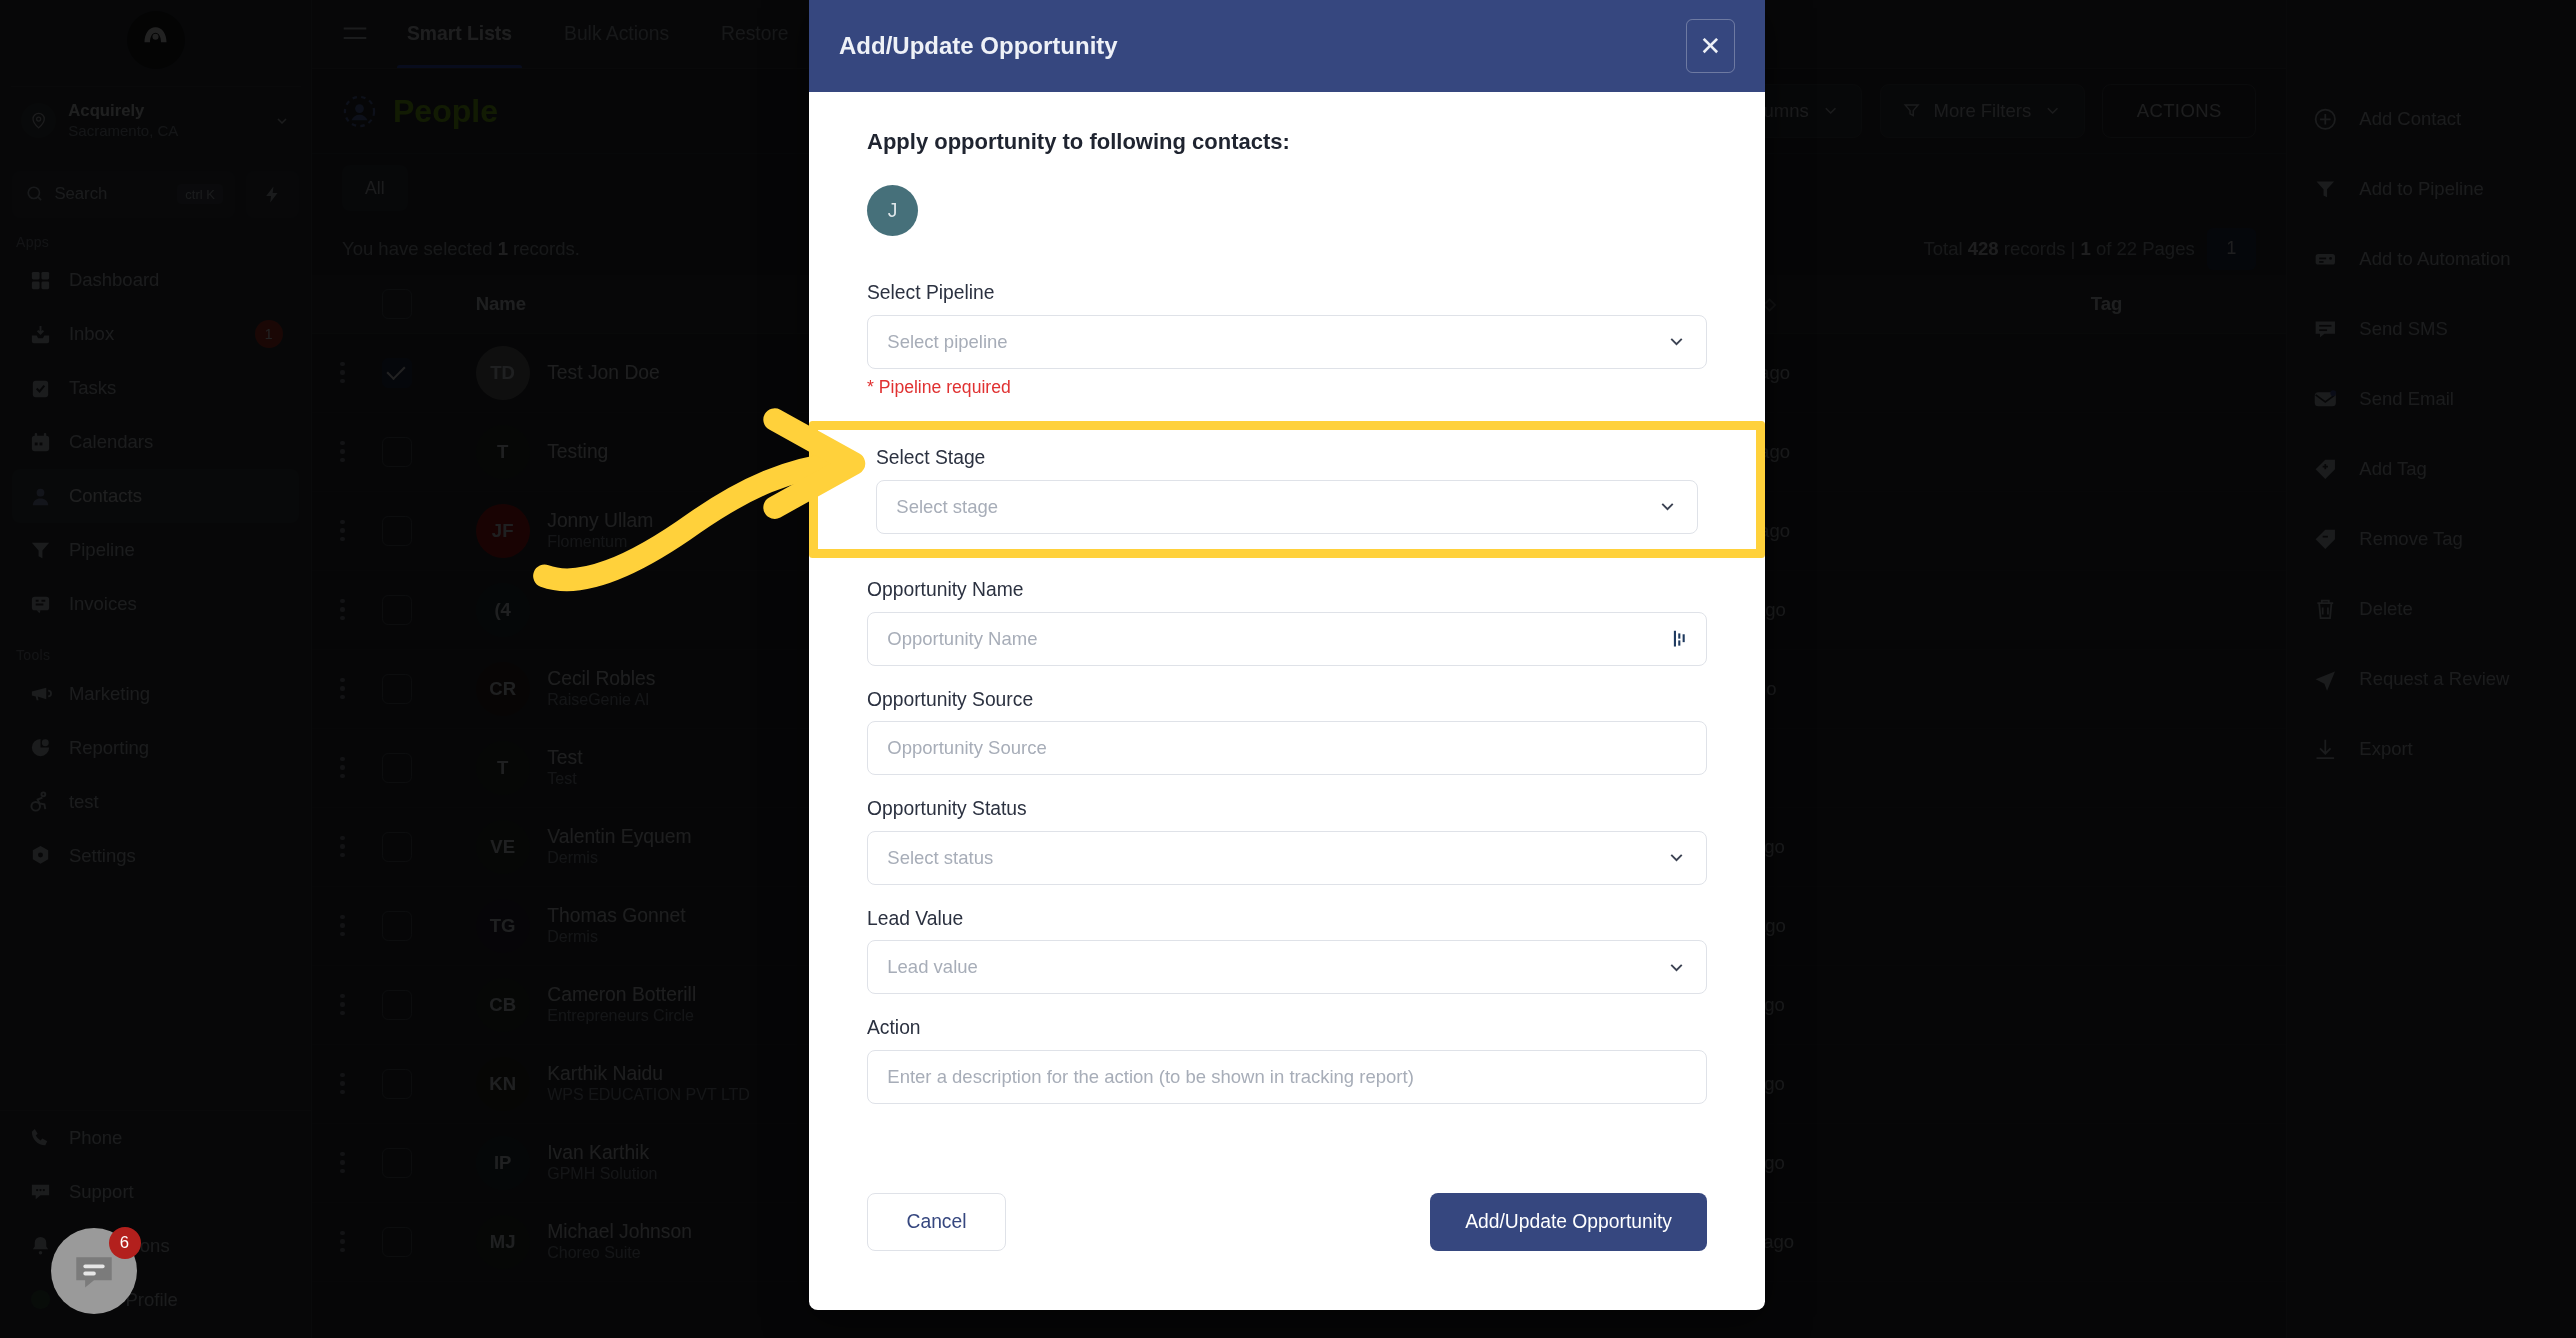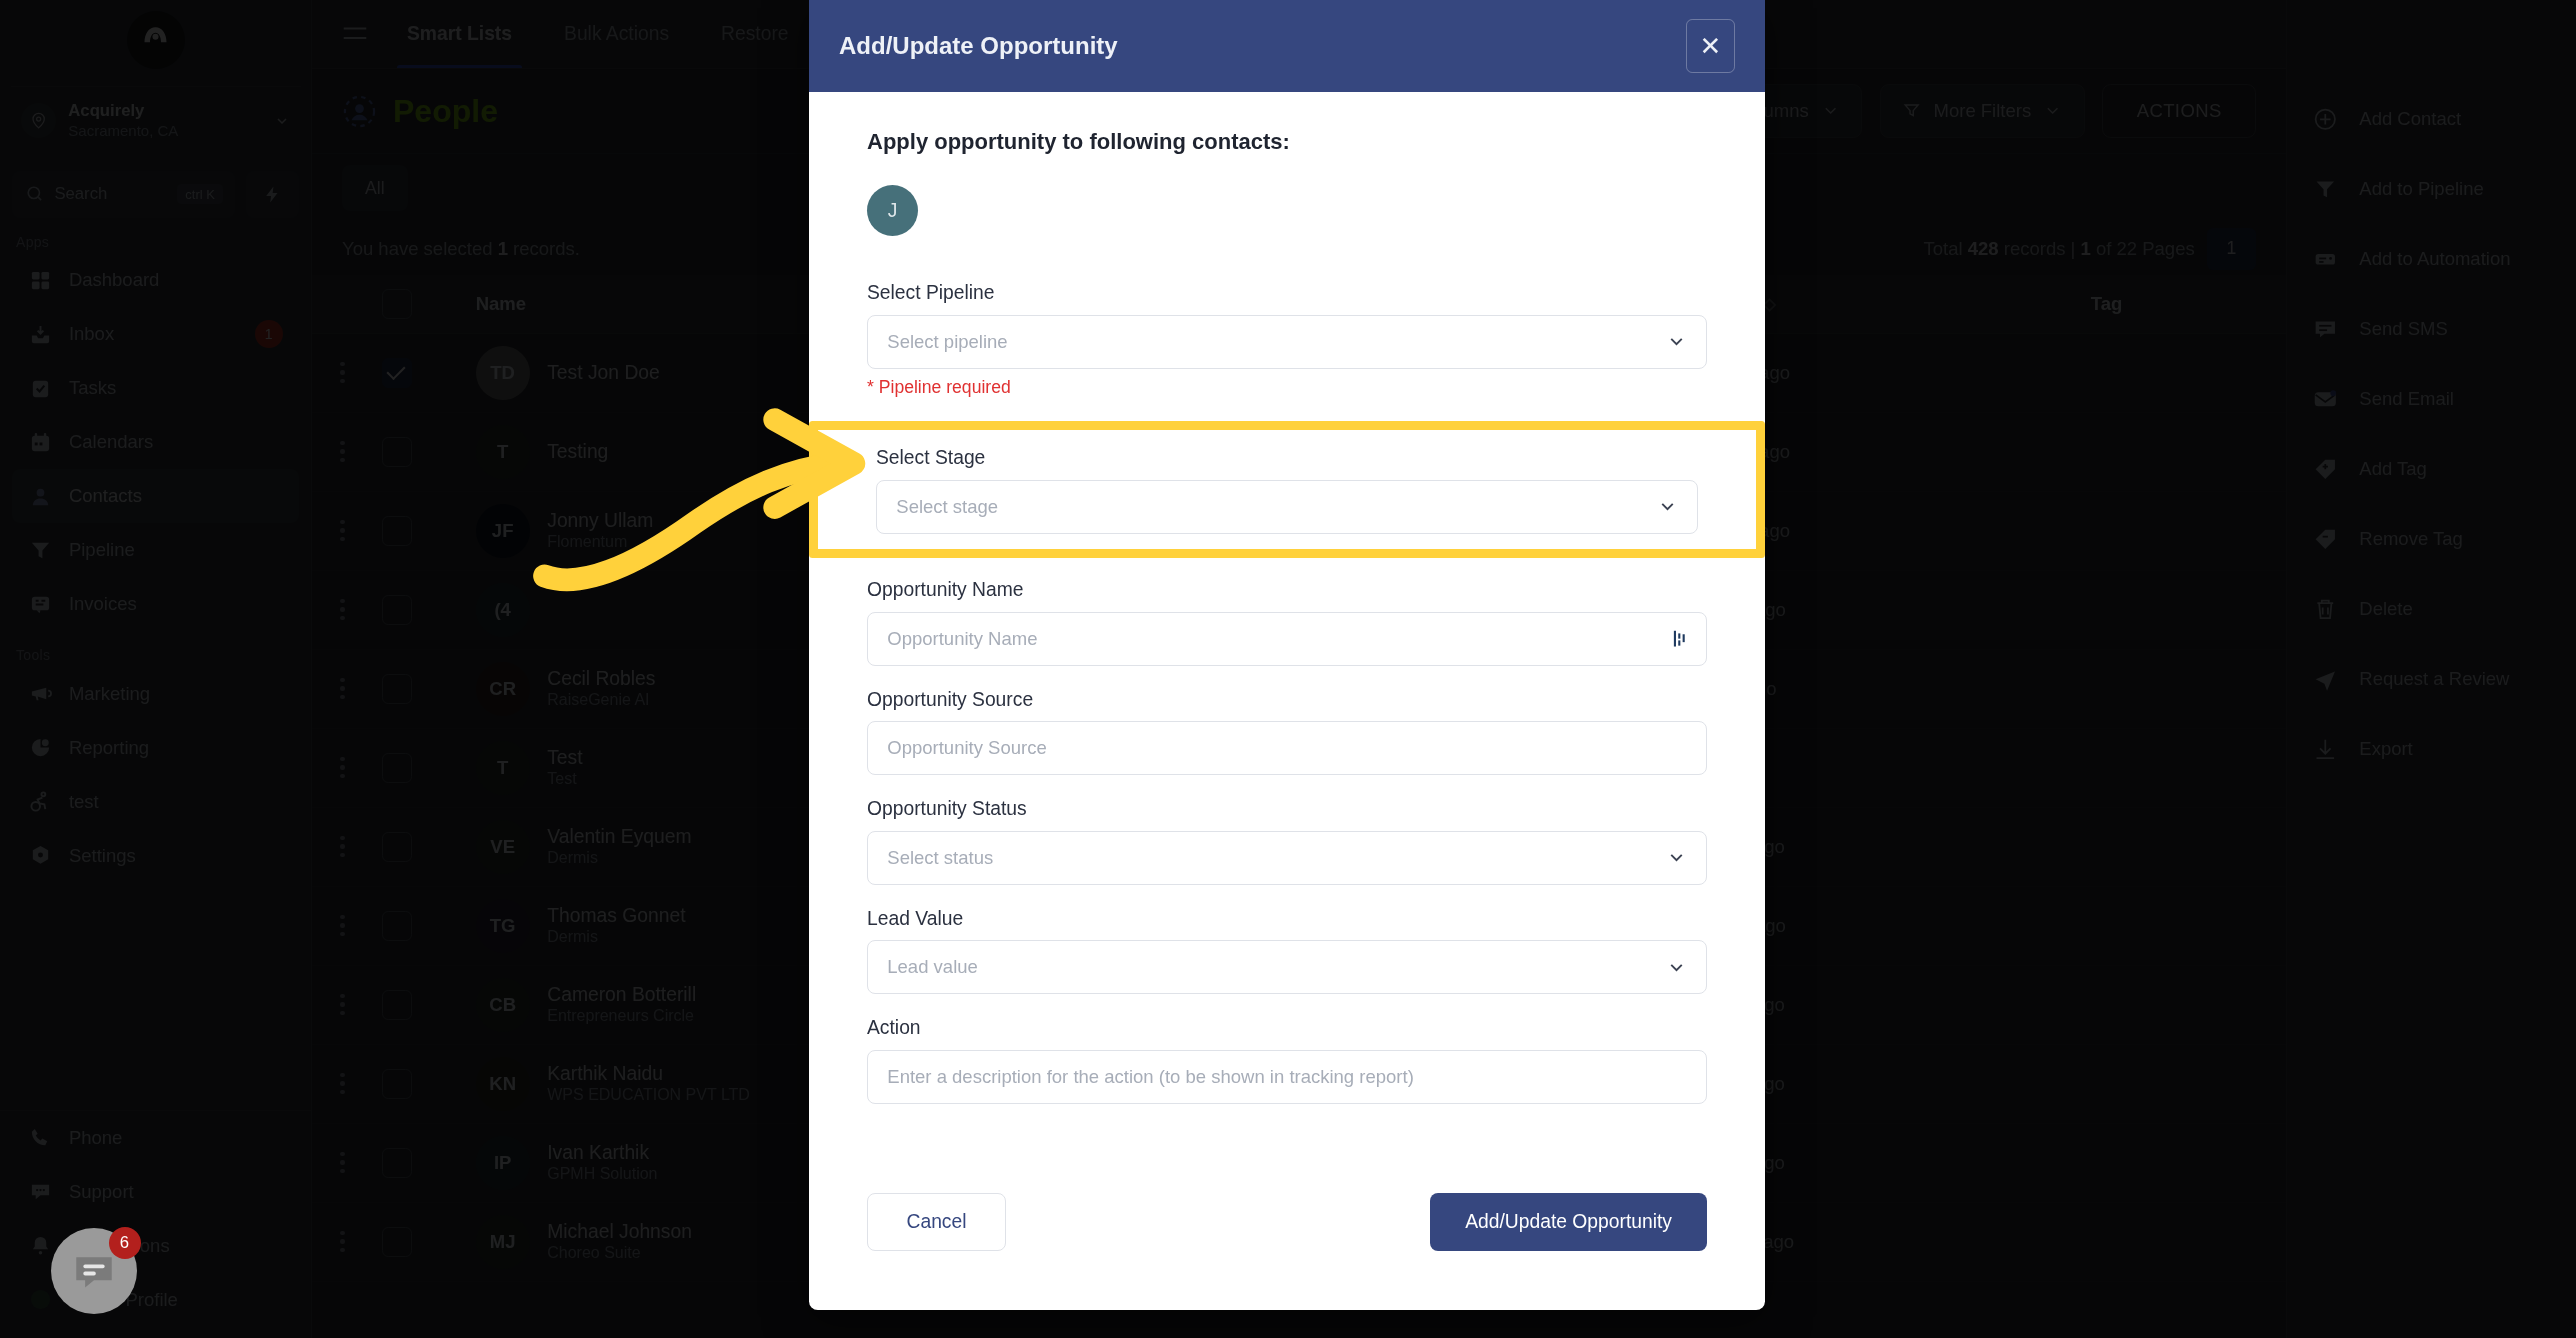--- a/index.html
+++ b/index.html
@@ -648,21 +648,21 @@
                   <i></i>
                   <i></i>
                   <i></i>
                 </span>
               </td>
               <td class="col-chk">
                 <span class="chk"></span>
               </td>
               <td class="col-name">
                 <div class="person">
-                  <span class="avatar" style="background:#0f172a">JF</span>
+                  <span class="avatar" style="background:#b91c1c">JF</span>
                   <span><span class="pname">Jonny Ullam</span><div class="pcomp">Flomentum</div></span>
                 </div>
               </td>
               <td class="col-created">
                 <div class="created-d">Aug 04 2023</div>
                 <div class="created-t">01:38 PM (PDT)</div>
               </td>
               <td class="col-act">
                 <div class="actcell">
                   <svg viewBox="0 0 26 22">

